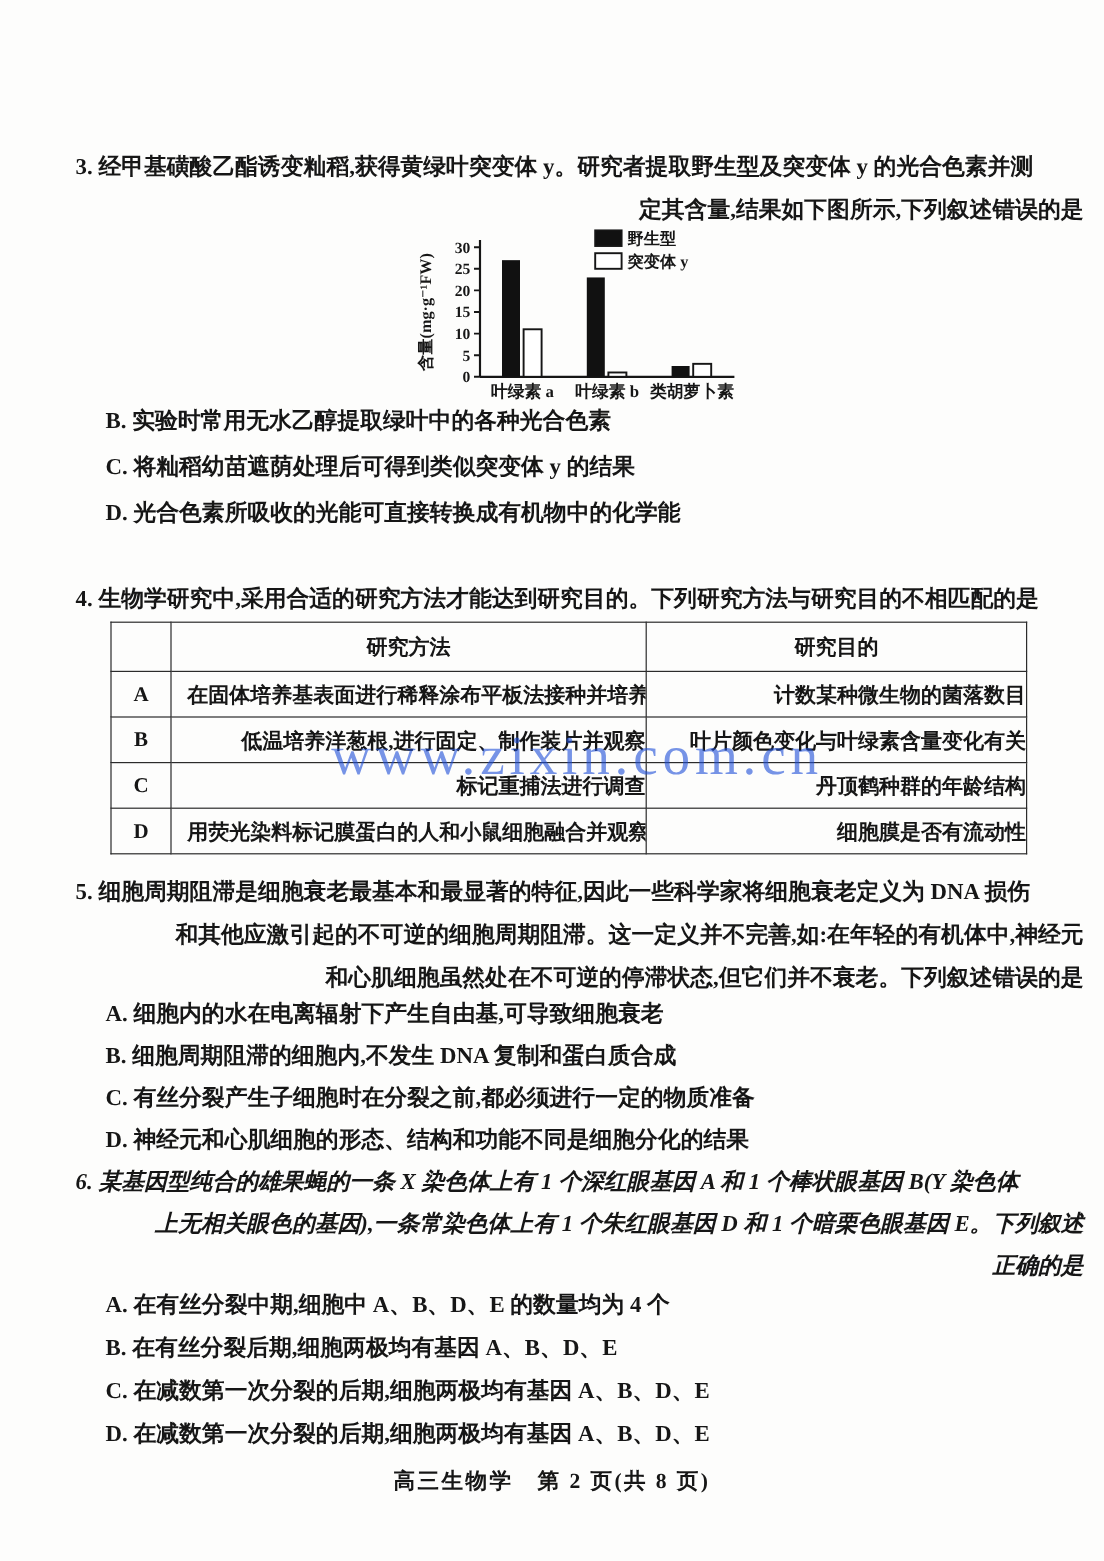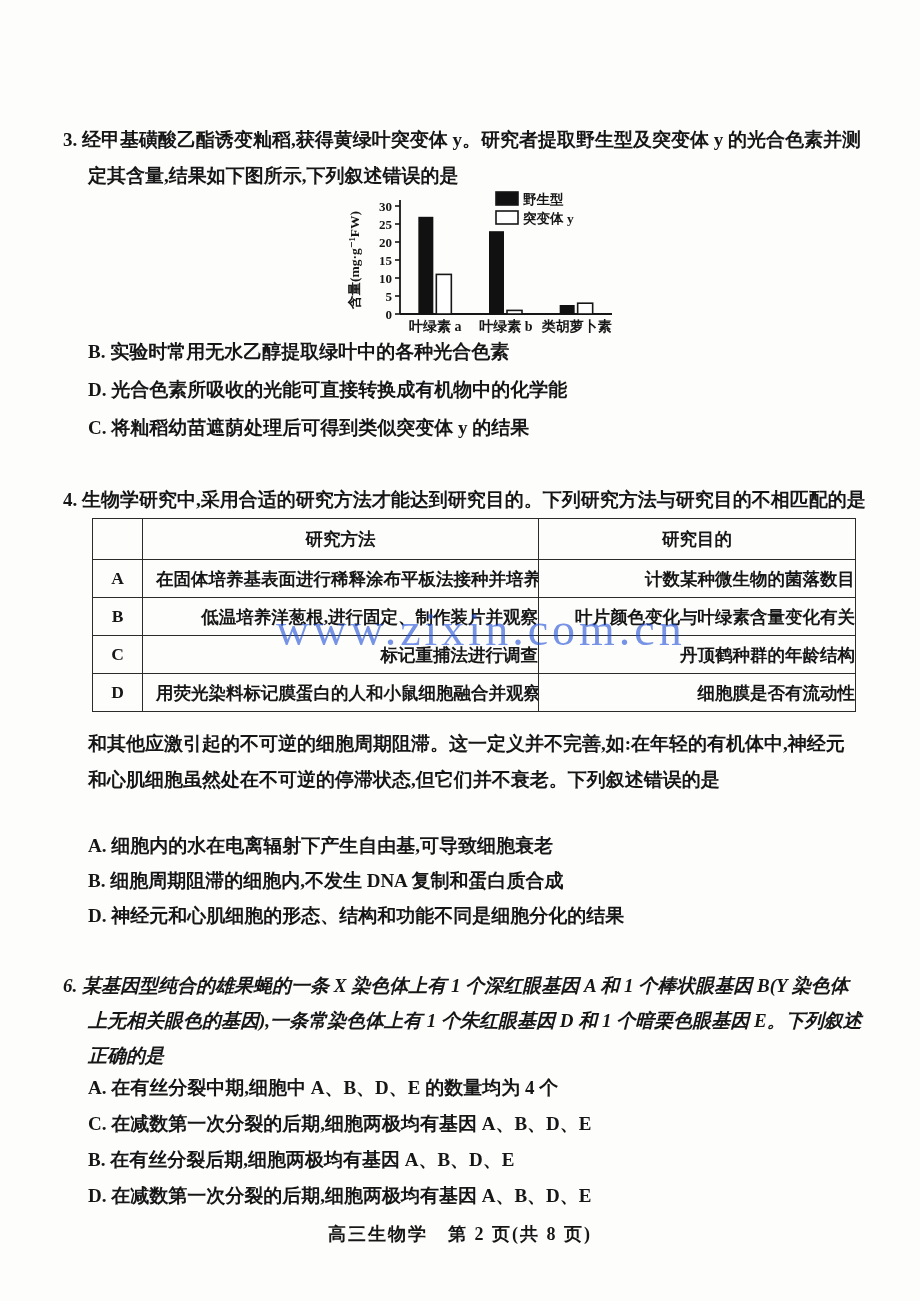--- a/index.html
+++ b/index.html
@@ -2,21 +2,21 @@
 <html><head>
 <meta charset="utf-8">
 <style>
   html,body{margin:0;padding:0;background:#ffffff;}
   .page{
     position:relative;width:920px;height:1301px;background:#fdfdfc;overflow:hidden;
     font-family:"Liberation Serif","DejaVu Serif",serif;color:#161616;
   }
   .block{position:absolute;left:63px;width:840px;font-size:19px;font-weight:600;}
   .block .line{line-height:36px;white-space:nowrap;}
-  .block .cont{margin-left:25px;}
+  .block .cont{margin-left:25px;text-align:right;}
   .lh35 .line{line-height:35px;font-style:italic;}
   .opts{position:absolute;left:88px;width:812px;font-size:19px;font-weight:600;
         list-style:none;margin:0;padding:0;}
   .opts .opt{white-space:nowrap;}
   .gap38 .opt{height:38px;line-height:38px;}
   .gap35 .opt{height:35px;line-height:35px;}
   .gap36 .opt{height:36px;line-height:36px;}
   figure.chart{position:absolute;top:190px;left:346px;margin:0;padding:0;}
   figure.chart svg{font-family:"Liberation Serif","DejaVu Serif",serif;display:block;}
   .qtable{
@@ -81,22 +81,22 @@
         <text x="230.66666666666669" y="141" text-anchor="middle" font-size="14" font-weight="bold" fill="#161616">类胡萝卜素</text>
         <rect x="150" y="2" width="22" height="13" fill="#111111" stroke="#161616" stroke-width="1.6"></rect>
         <text x="177" y="13.5" font-size="13.5" font-weight="bold" fill="#161616">野生型</text>
         <rect x="150" y="21" width="22" height="13" fill="#ffffff" stroke="#161616" stroke-width="1.6"></rect>
         <text x="177" y="32.5" font-size="13.5" font-weight="bold" fill="#161616">突变体 y</text>
       </svg>
   </figure>
 
   <ol class="opts gap38" style="top:333px">
     <li class="opt">B. 实验时常用无水乙醇提取绿叶中的各种光合色素</li>
+    <li class="opt">C. 将籼稻幼苗遮荫处理后可得到类似突变体 y 的结果</li>
     <li class="opt">D. 光合色素所吸收的光能可直接转换成有机物中的化学能</li>
-    <li class="opt">C. 将籼稻幼苗遮荫处理后可得到类似突变体 y 的结果</li>
   </ol>
 
   <div class="block" style="top:482px">
     <div class="line">4. 生物学研究中,采用合适的研究方法才能达到研究目的。下列研究方法与研究目的不相匹配的是</div>
   </div>
 
   <table class="qtable">
     <colgroup>
       <col class="col-letter">
         <col class="col-method">
@@ -129,38 +129,40 @@
         <td class="letter">D</td>
         <td class="method">用荧光染料标记膜蛋白的人和小鼠细胞融合并观察</td>
         <td class="purpose">细胞膜是否有流动性</td>
       </tr>
     </tbody>
   </table>
 
   <div class="watermark">www.zixin.com.cn</div>
 
   <div class="block" style="top:726px">
+    <div class="line">5. 细胞周期阻滞是细胞衰老最基本和最显著的特征,因此一些科学家将细胞衰老定义为 DNA 损伤</div>
     <div class="line cont">和其他应激引起的不可逆的细胞周期阻滞。这一定义并不完善,如:在年轻的有机体中,神经元</div>
     <div class="line cont">和心肌细胞虽然处在不可逆的停滞状态,但它们并不衰老。下列叙述错误的是</div>
   </div>
 
   <ol class="opts gap35" style="top:828px">
     <li class="opt">A. 细胞内的水在电离辐射下产生自由基,可导致细胞衰老</li>
     <li class="opt">B. 细胞周期阻滞的细胞内,不发生 DNA 复制和蛋白质合成</li>
+    <li class="opt">C. 有丝分裂产生子细胞时在分裂之前,都必须进行一定的物质准备</li>
     <li class="opt">D. 神经元和心肌细胞的形态、结构和功能不同是细胞分化的结果</li>
   </ol>
 
   <div class="block lh35" style="top:968px">
     <div class="line">6. 某基因型纯合的雄果蝇的一条 X 染色体上有 1 个深红眼基因 A 和 1 个棒状眼基因 B(Y 染色体</div>
     <div class="line cont">上无相关眼色的基因),一条常染色体上有 1 个朱红眼基因 D 和 1 个暗栗色眼基因 E。下列叙述</div>
     <div class="line cont">正确的是</div>
   </div>
 
   <ol class="opts gap36" style="top:1070px">
     <li class="opt">A. 在有丝分裂中期,细胞中 A、B、D、E 的数量均为 4 个</li>
+    <li class="opt">B. 在有丝分裂后期,细胞两极均有基因 A、B、D、E</li>
     <li class="opt">C. 在减数第一次分裂的后期,细胞两极均有基因 A、B、D、E</li>
-    <li class="opt">B. 在有丝分裂后期,细胞两极均有基因 A、B、D、E</li>
     <li class="opt">D. 在减数第一次分裂的后期,细胞两极均有基因 A、B、D、E</li>
   </ol>
 
   <div class="footer">高三生物学　第 2 页(共 8 页)</div>
 
 </div>
 
 </body></html>

